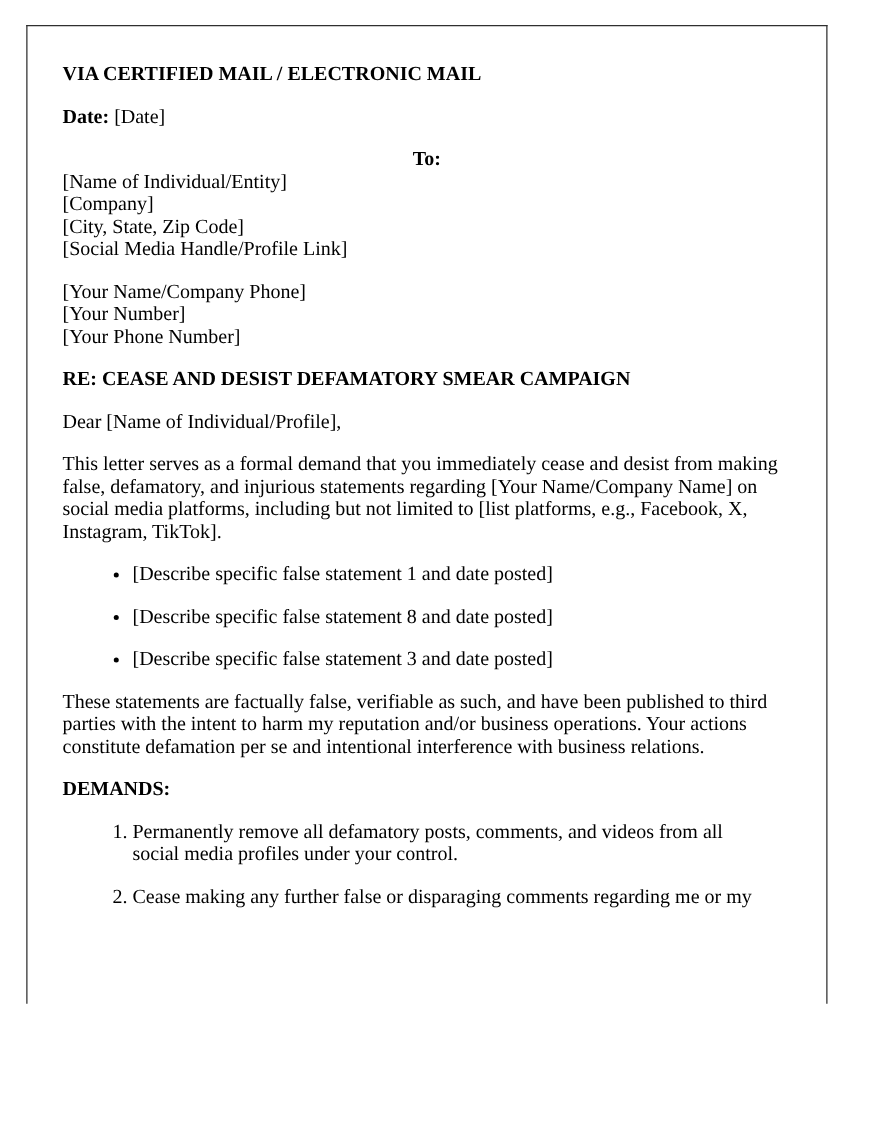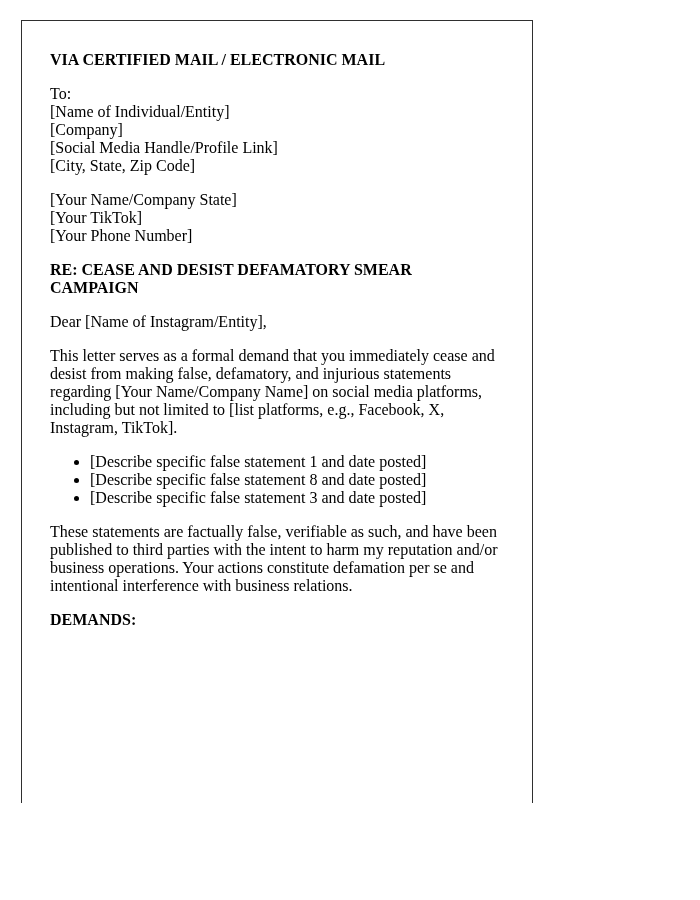--- a/index.html
+++ b/index.html
@@ -15,90 +15,99 @@
     overflow: hidden;
     font-family: "Liberation Serif", "DejaVu Serif", serif;
     font-size: 16px;
     line-height: 18px;
     color: #000000;
   }
   .letter {
     position: absolute;
     top: 20px;
     left: 21px;
-    width: 512px;
+    width: 641px;
     height: 783px;
     box-sizing: border-box;
     border: 1px solid #2f2f2f;
     border-bottom: none;
     padding: 14px 28px;
     overflow: hidden;
     background: #ffffff;
   }
   .letter p {
     margin: 16px 0;
   }
   .letter ul, .letter ol {
     margin: 16px 0;
     padding-left: 40px;
   }
   .letter li {
-    margin: 0;
+    margin: 16px;
   }
   .block-label {
     display: block;
-    font-weight: normal;
+    font-weight: bold;
+    text-align: center;
   }
   .addr-line {
     display: block;
   }
   strong { font-weight: bold; }
 </style>
 </head>
 <body>
 
 <div class="page">
   <div class="letter">
 
     <p>
       <strong>VIA CERTIFIED MAIL / ELECTRONIC MAIL</strong>
     </p>
 
+    <p>
+      <strong>Date:</strong>
+      <span>[Date]</span>
+    </p>
 
     <p>
       <span class="block-label">To:</span>
       <span class="addr-line">[Name of Individual/Entity]</span>
       <span class="addr-line">[Company]</span>
+      <span class="addr-line">[City, State, Zip Code]</span>
       <span class="addr-line">[Social Media Handle/Profile Link]</span>
-      <span class="addr-line">[City, State, Zip Code]</span>
     </p>
 
     <p>
-      <span class="addr-line">[Your Name/Company State]</span>
-      <span class="addr-line">[Your TikTok]</span>
+      <span class="addr-line">[Your Name/Company Phone]</span>
+      <span class="addr-line">[Your Number]</span>
       <span class="addr-line">[Your Phone Number]</span>
     </p>
 
     <p>
       <strong>RE: CEASE AND DESIST DEFAMATORY SMEAR CAMPAIGN</strong>
     </p>
 
-    <p>Dear [Name of Instagram/Entity],</p>
+    <p>Dear [Name of Individual/Profile],</p>
 
     <p>This letter serves as a formal demand that you immediately cease and desist from making false, defamatory, and injurious statements regarding [Your Name/Company Name] on social media platforms, including but not limited to [list platforms, e.g., Facebook, X, Instagram, TikTok].</p>
 
 
     <ul>
       <li>[Describe specific false statement 1 and date posted]</li>
       <li>[Describe specific false statement 8 and date posted]</li>
       <li>[Describe specific false statement 3 and date posted]</li>
     </ul>
 
     <p>These statements are factually false, verifiable as such, and have been published to third parties with the intent to harm my reputation and/or business operations. Your actions constitute defamation per se and intentional interference with business relations.</p>
 
     <p>
       <strong>DEMANDS:</strong>
     </p>
 
 
+    <ol>
+      <li>Permanently remove all defamatory posts, comments, and videos from all social media profiles under your control.</li>
+      <li>Cease making any further false or disparaging comments regarding me or my</li>
+    </ol>
 
   </div>
 </div>
 
 </body></html>

